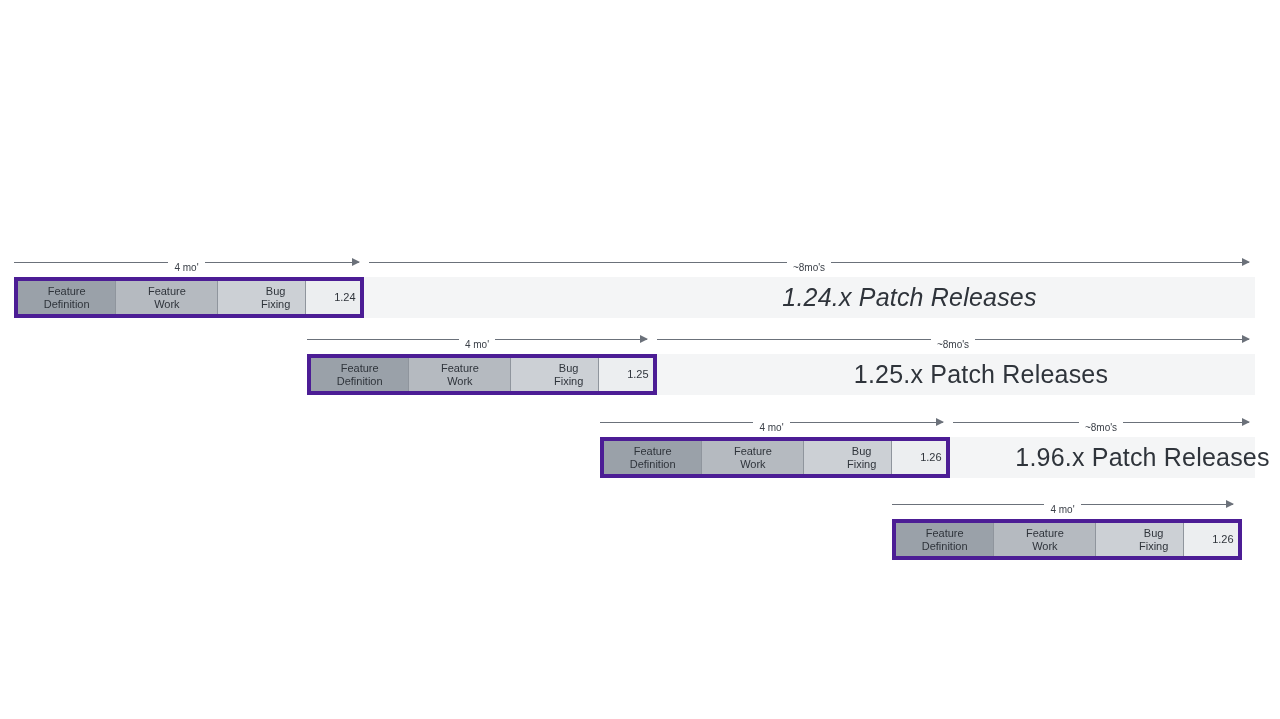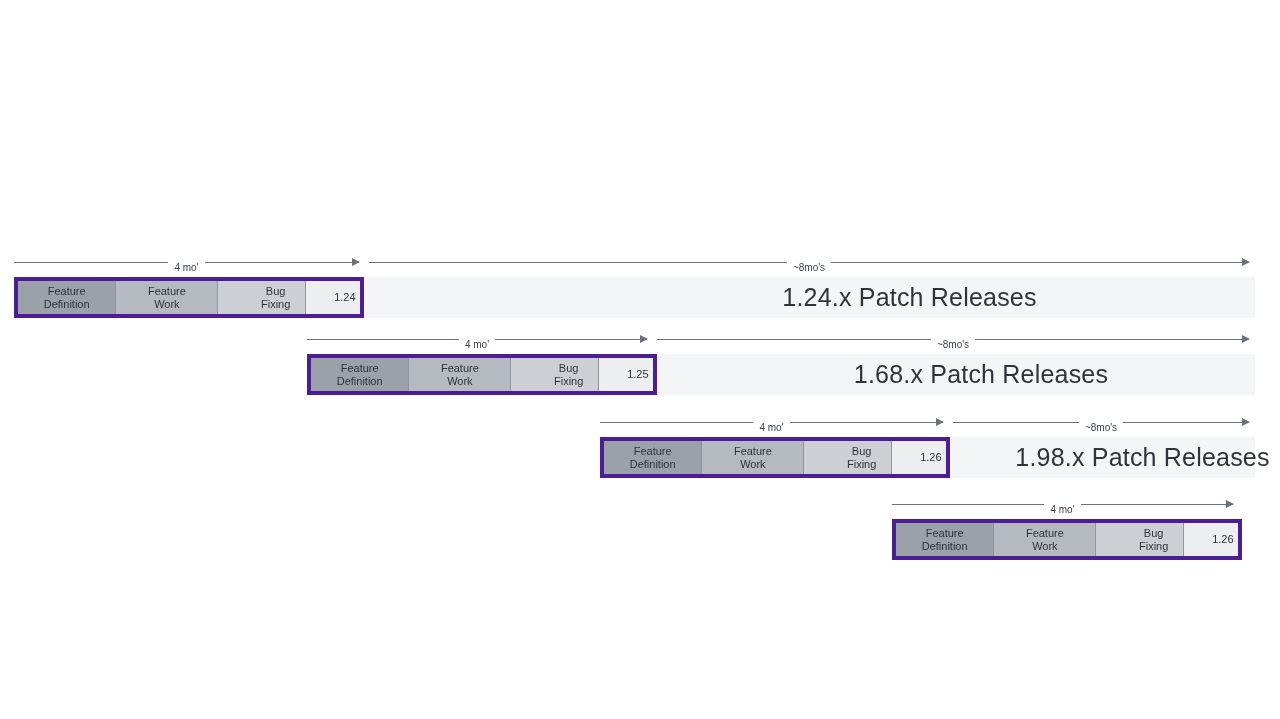--- a/index.html
+++ b/index.html
@@ -121,21 +121,21 @@
       <div class="mlabel">4 mo'</div>
       <div class="seg head"></div>
     </div>
 
     <div class="measure" style="left:357px; top:251px; width:880px;">
       <div class="seg"></div>
       <div class="mlabel">~8mo's</div>
       <div class="seg head"></div>
     </div>
 
-    <div class="patch-bar" style="left:2px; top:277px; width:1241px; height:41px;">
+    <div class="patch-bar" style="left:2px; top:277px; width:1241px; height:41px;font-style:italic;">
       <span class="patch-bar-label" style="margin-left:550px;">1.24.x Patch Releases</span>
     </div>
 
     <div class="phases" style="left:2px; top:277px; width:350px; height:41px;">
       <div class="phase def" style="width:101px;">
         <span class="l1">Feature</span>
         <span class="l2">Definition</span>
       </div>
       <div class="phase work" style="width:105px;">
         <span class="l1">Feature</span>
@@ -159,21 +159,21 @@
       <div class="seg head"></div>
     </div>
 
     <div class="measure" style="left:645px; top:328px; width:592px;">
       <div class="seg"></div>
       <div class="mlabel">~8mo's</div>
       <div class="seg head"></div>
     </div>
 
     <div class="patch-bar" style="left:295px; top:354px; width:948px; height:41px;">
-      <span class="patch-bar-label" style="margin-left:400px;">1.68.x Patch Releases</span>
+      <span class="patch-bar-label" style="margin-left:400px;">1.25.x Patch Releases</span>
     </div>
 
     <div class="phases" style="left:295px; top:354px; width:350px; height:41px;">
       <div class="phase def" style="width:101px;">
         <span class="l1">Feature</span>
         <span class="l2">Definition</span>
       </div>
       <div class="phase work" style="width:105px;">
         <span class="l1">Feature</span>
         <span class="l2">Work</span>
@@ -196,21 +196,21 @@
       <div class="seg head"></div>
     </div>
 
     <div class="measure" style="left:941px; top:411px; width:296px;">
       <div class="seg"></div>
       <div class="mlabel">~8mo's</div>
       <div class="seg head"></div>
     </div>
 
     <div class="patch-bar" style="left:588px; top:437px; width:655px; height:41px;">
-      <span class="patch-bar-label" style="margin-left:430px;">1.98.x Patch Releases</span>
+      <span class="patch-bar-label" style="margin-left:430px;">1.96.x Patch Releases</span>
     </div>
 
     <div class="phases" style="left:588px; top:437px; width:350px; height:41px;">
       <div class="phase def" style="width:101px;">
         <span class="l1">Feature</span>
         <span class="l2">Definition</span>
       </div>
       <div class="phase work" style="width:105px;">
         <span class="l1">Feature</span>
         <span class="l2">Work</span>

